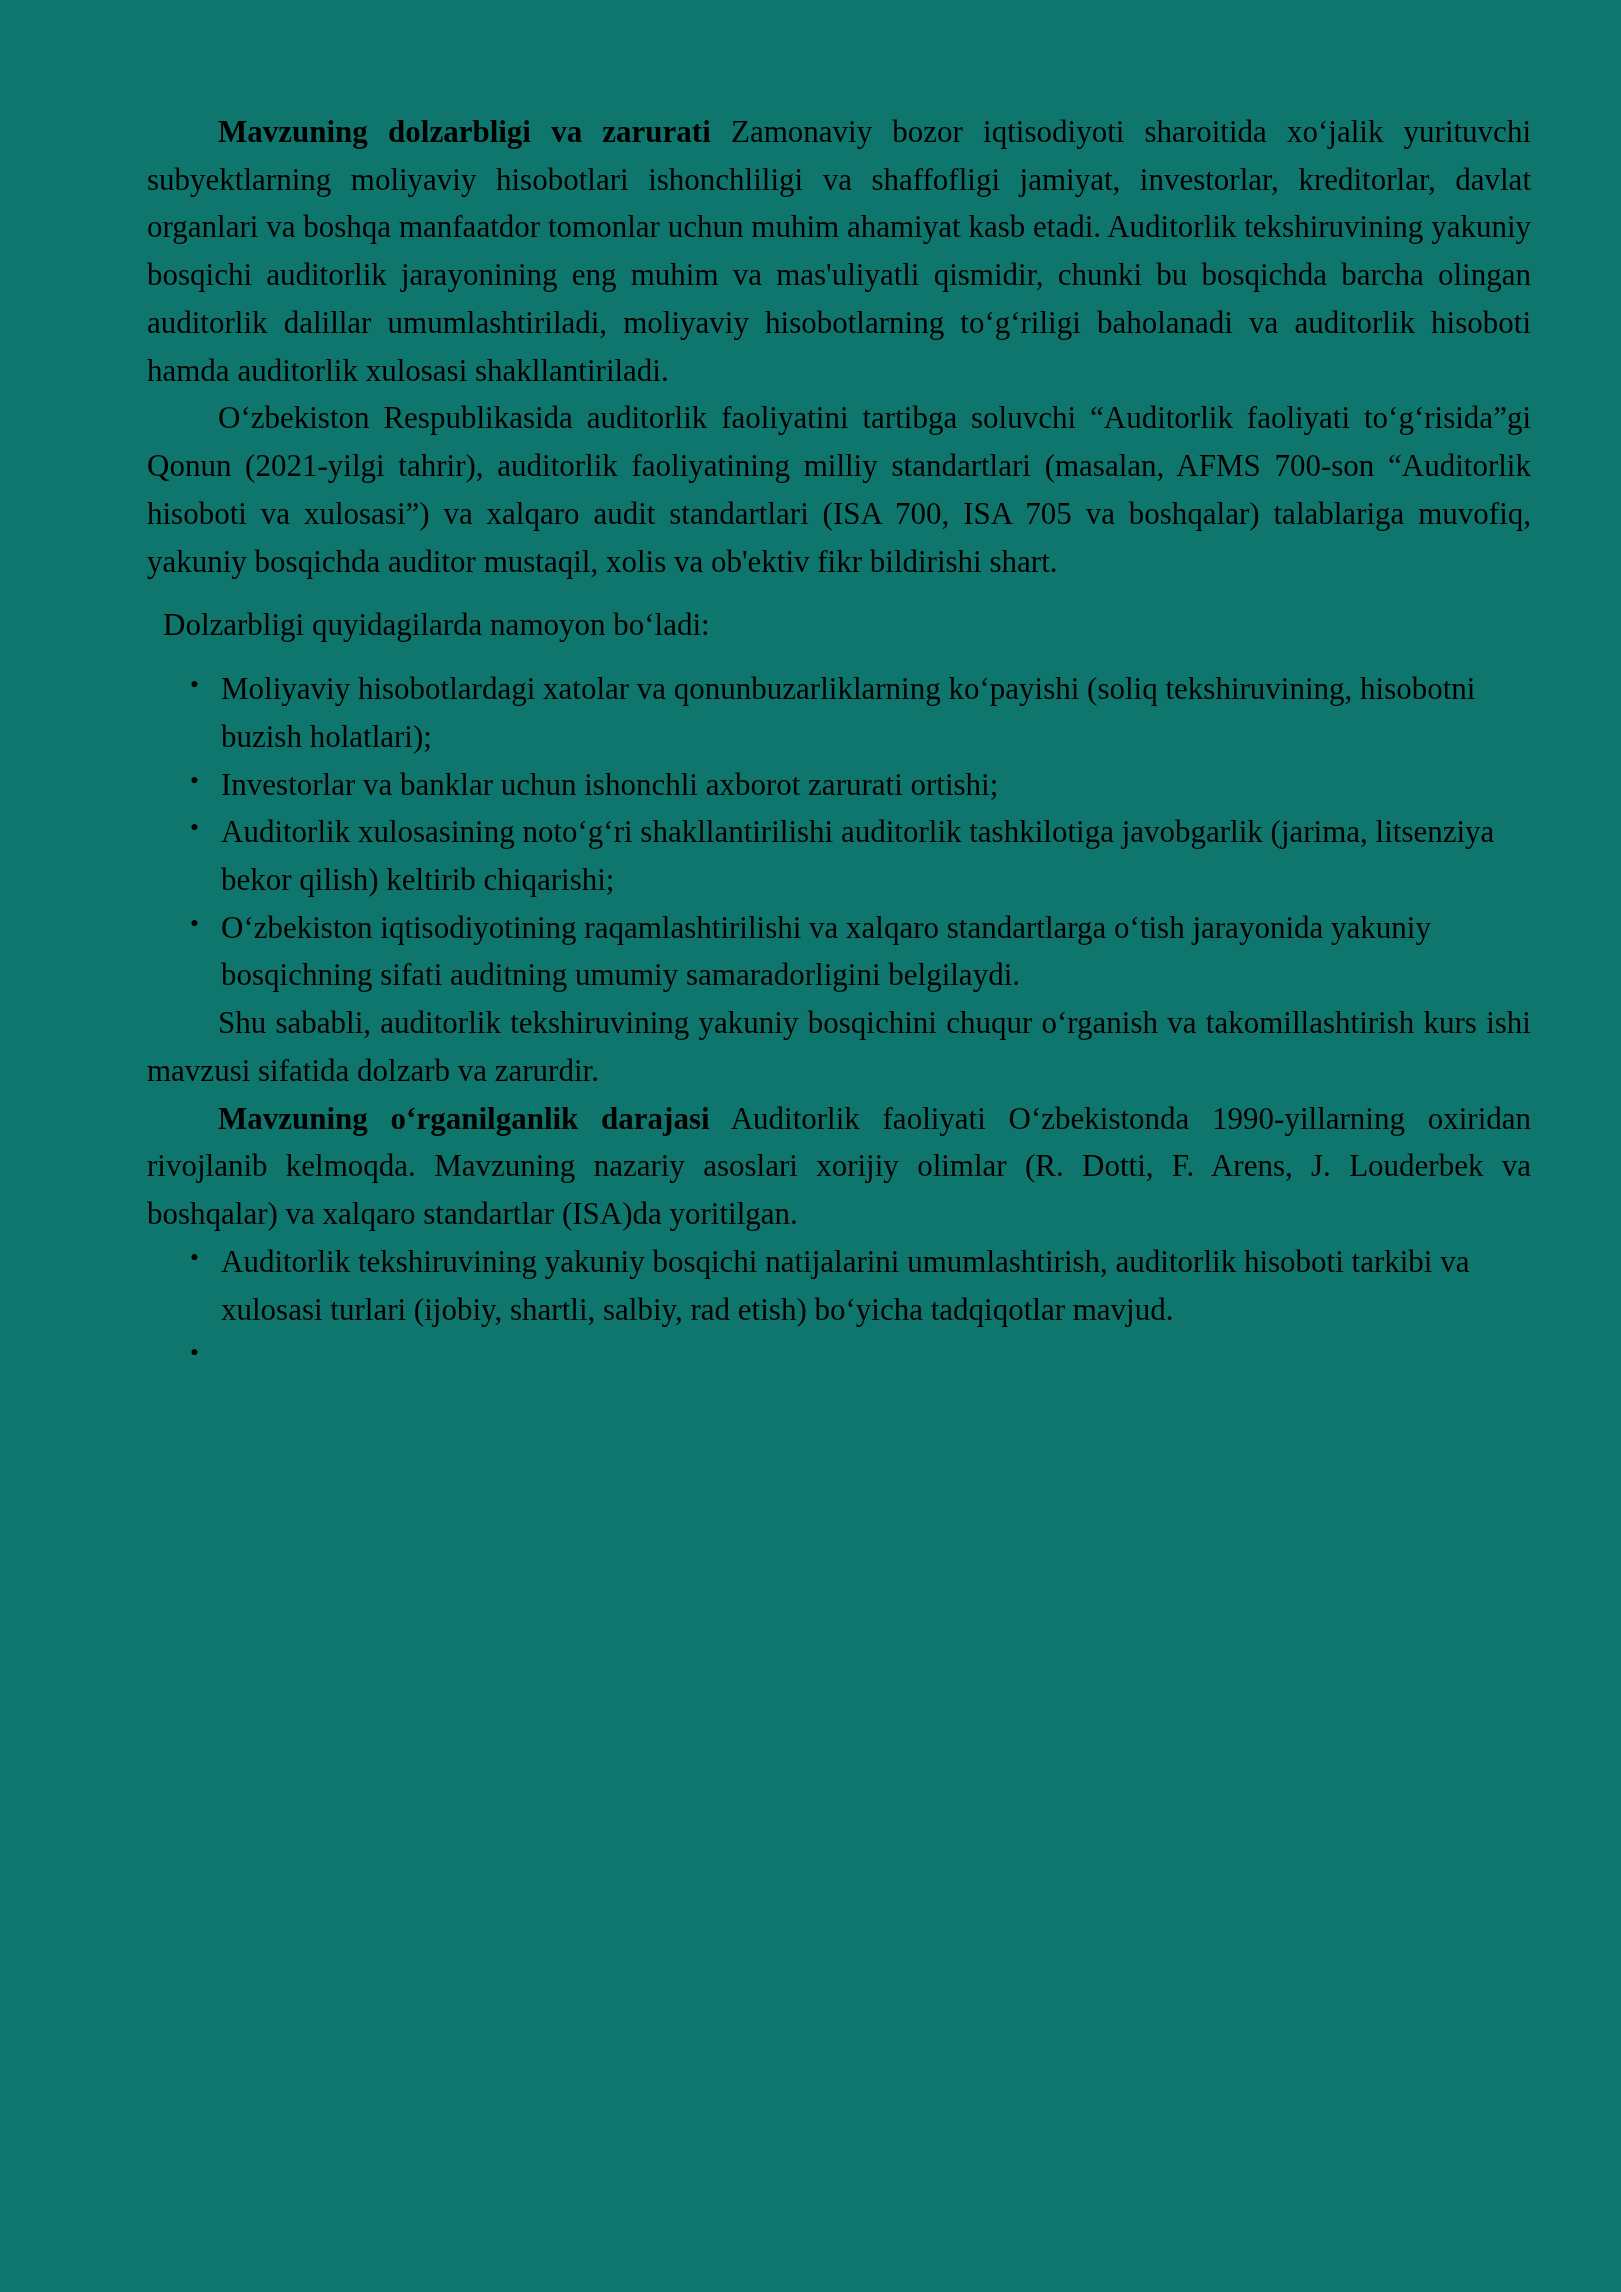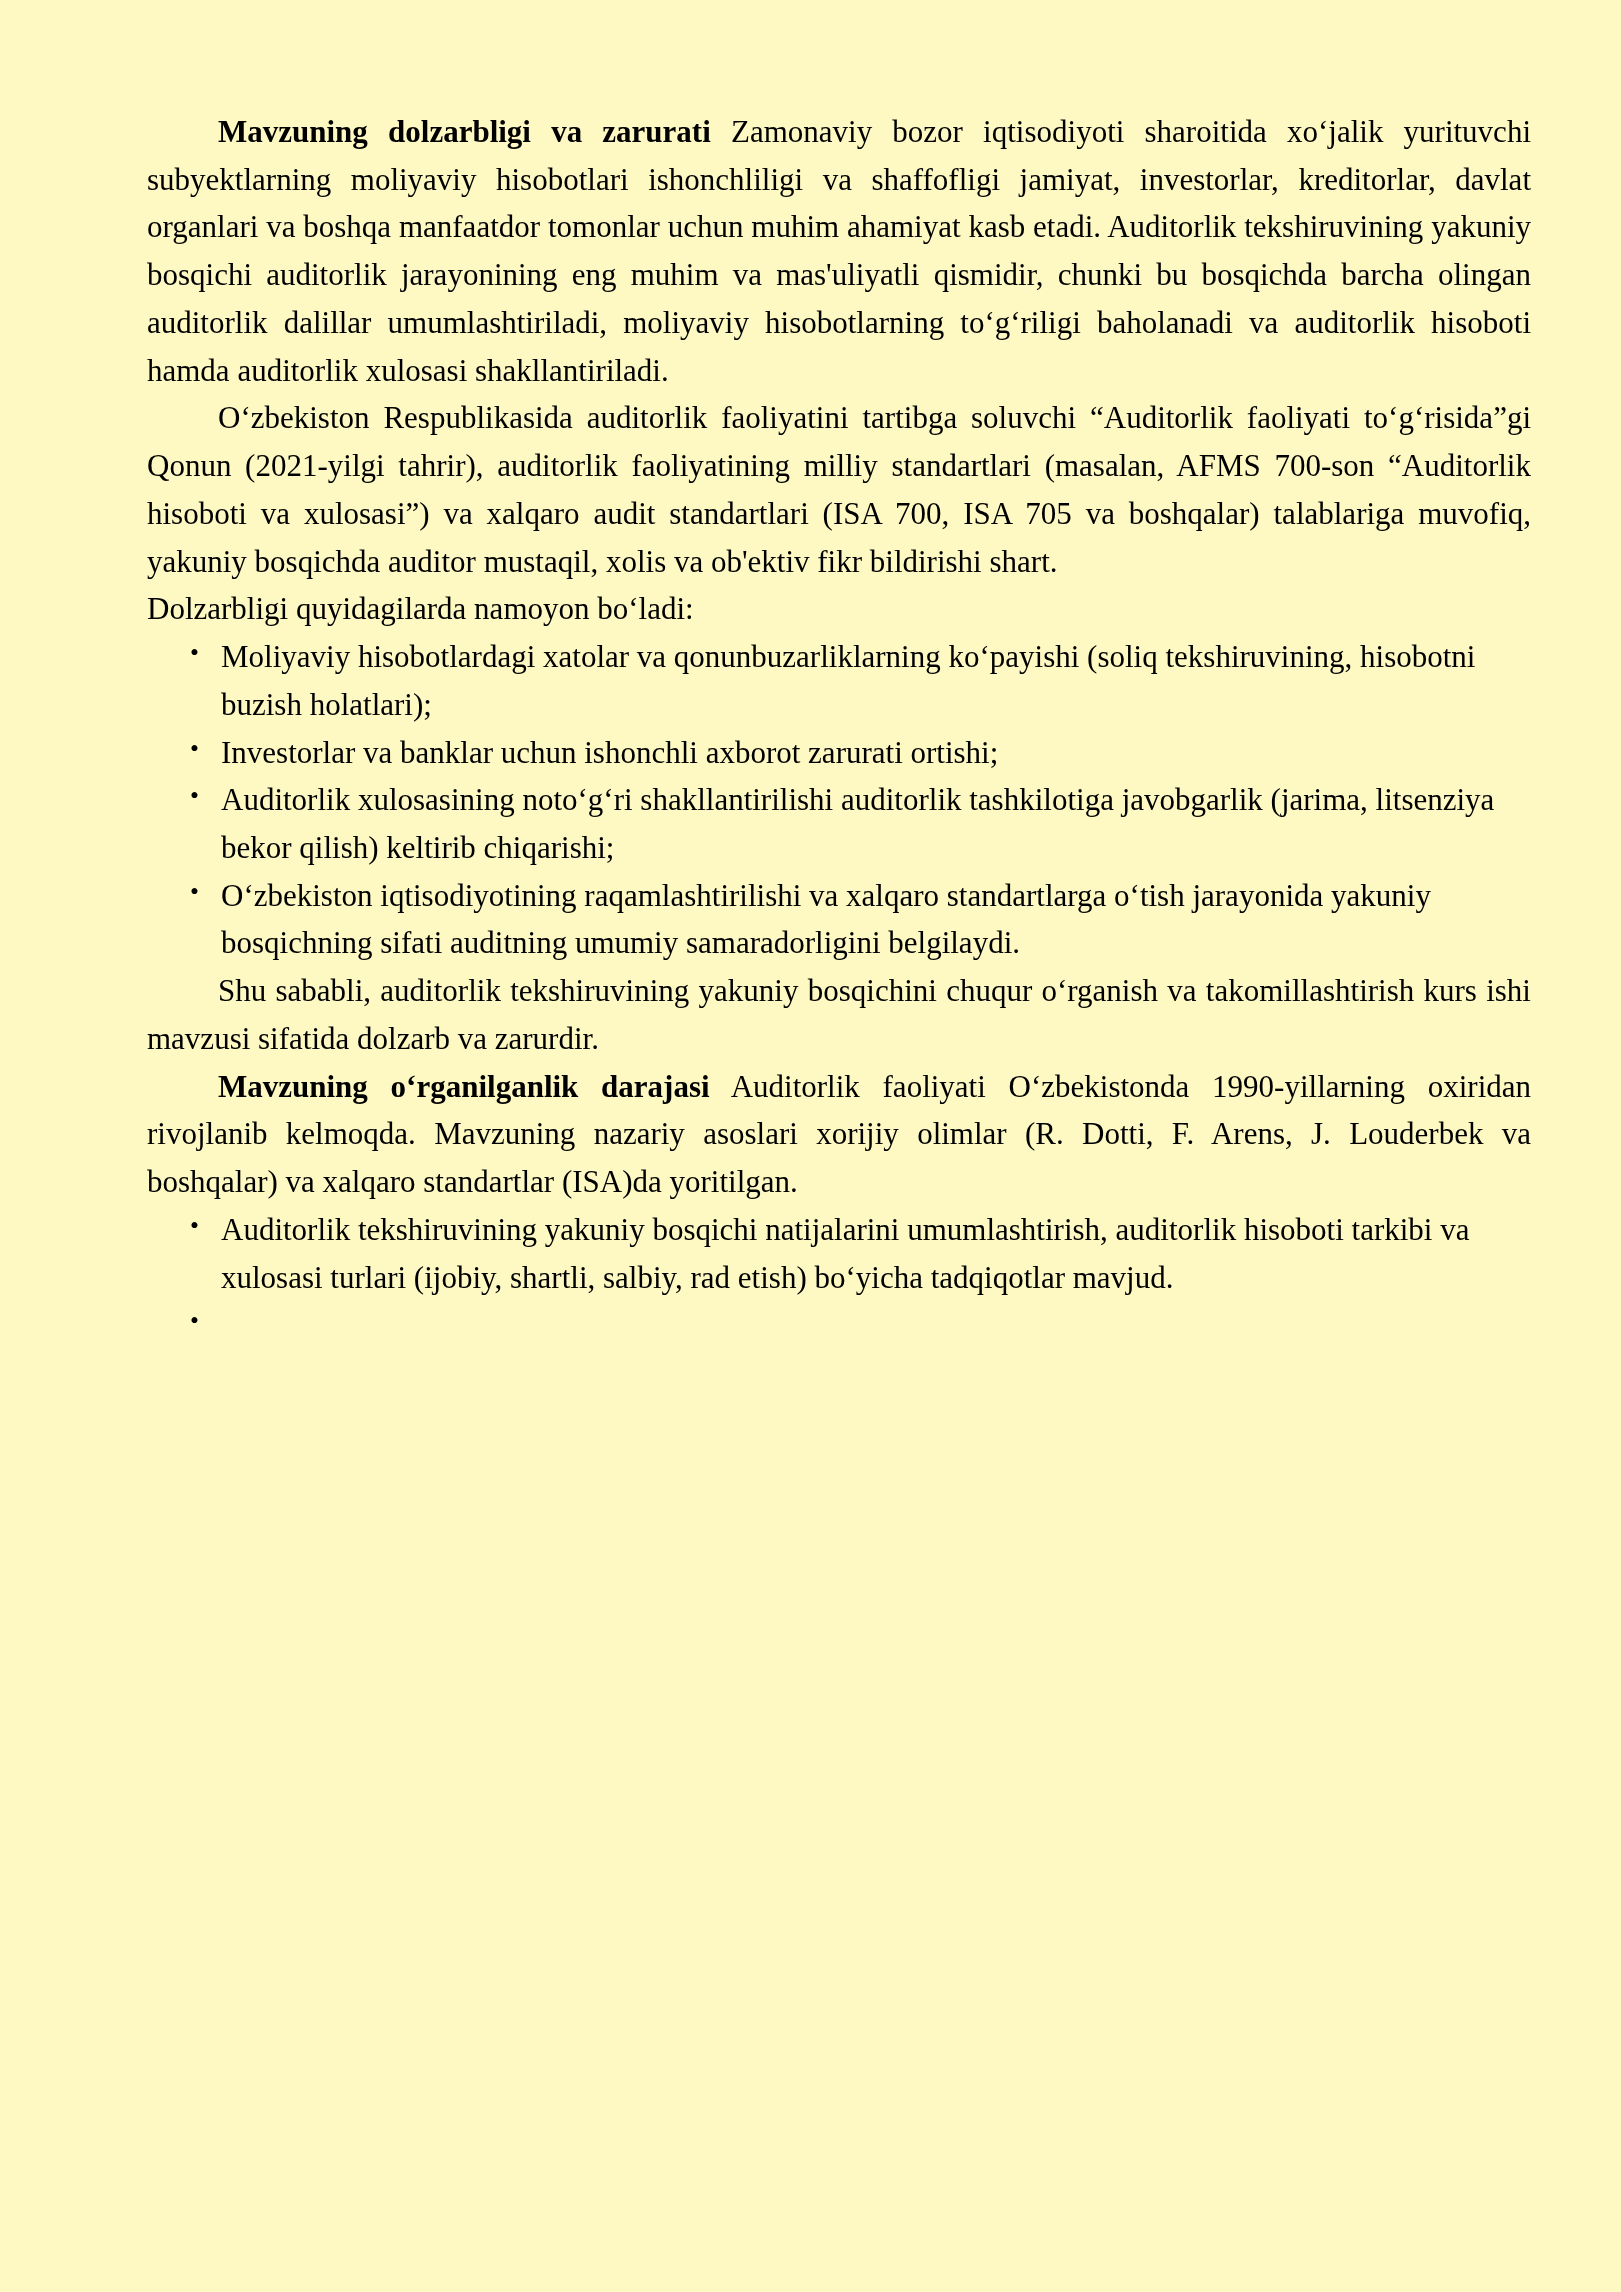--- a/index.html
+++ b/index.html
@@ -11,35 +11,35 @@
     width: 1621px;
     height: 2293px;
     font-family: "Liberation Serif", "DejaVu Serif", serif;
     color: #000000;
   }
   .page {
     box-sizing: border-box;
     width: 1621px;
     min-height: 2293px;
     padding: 108px 90px 118px 147px;
-    background: #fef9c3;
+    background: #0f766e;
   }
   .doc-body {
     font-size: 31px;
     line-height: 1.54;
     text-align: justify;
     text-justify: inter-word;
   }
   p.para {
     margin: 0;
     text-indent: 71px;
     text-align: justify;
   }
   p.para-noindent {
-    margin: 0;
+    margin: 16px;
     text-indent: 0;
     text-align: justify;
   }
   .bold {
     font-weight: bold;
   }
   ul.bullets {
     margin: 0;
     padding: 0 0 0 0;
     list-style: none;

